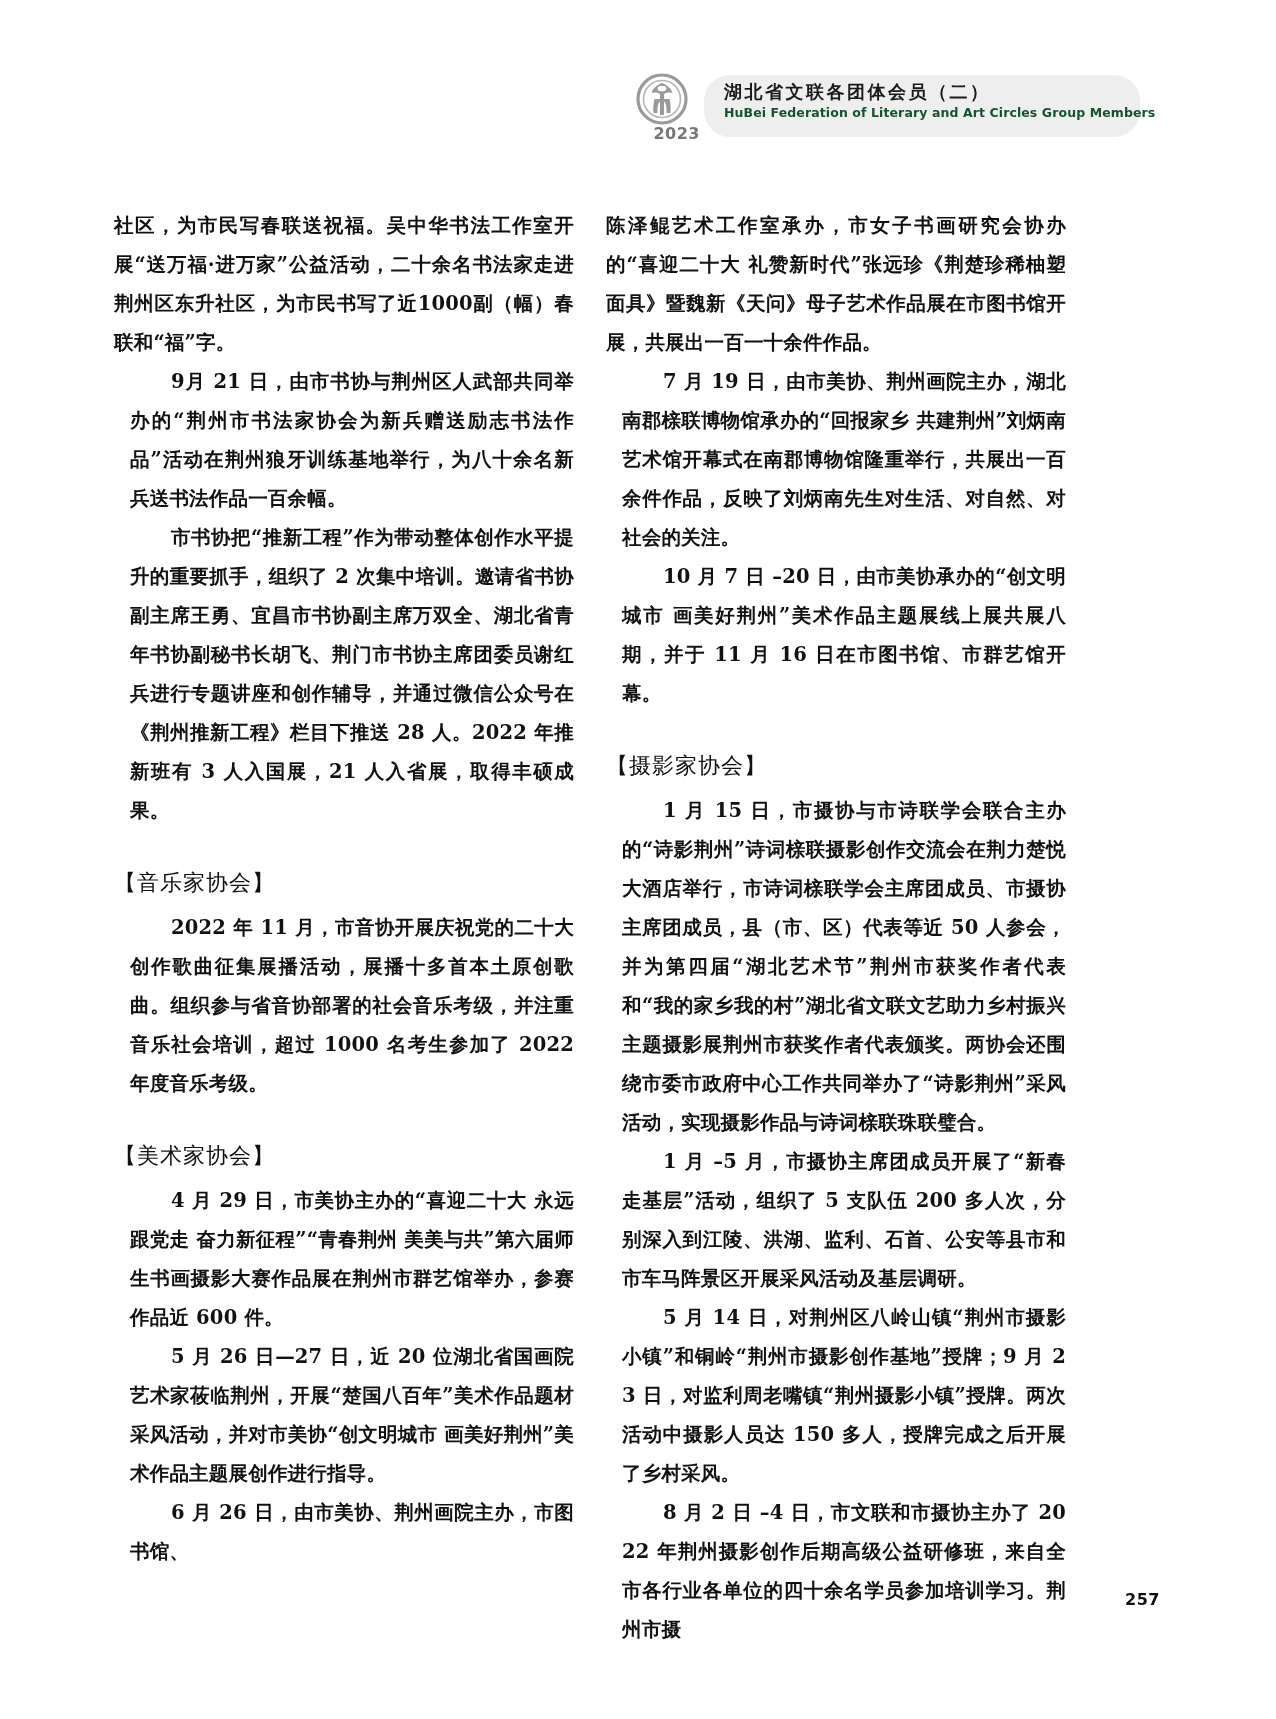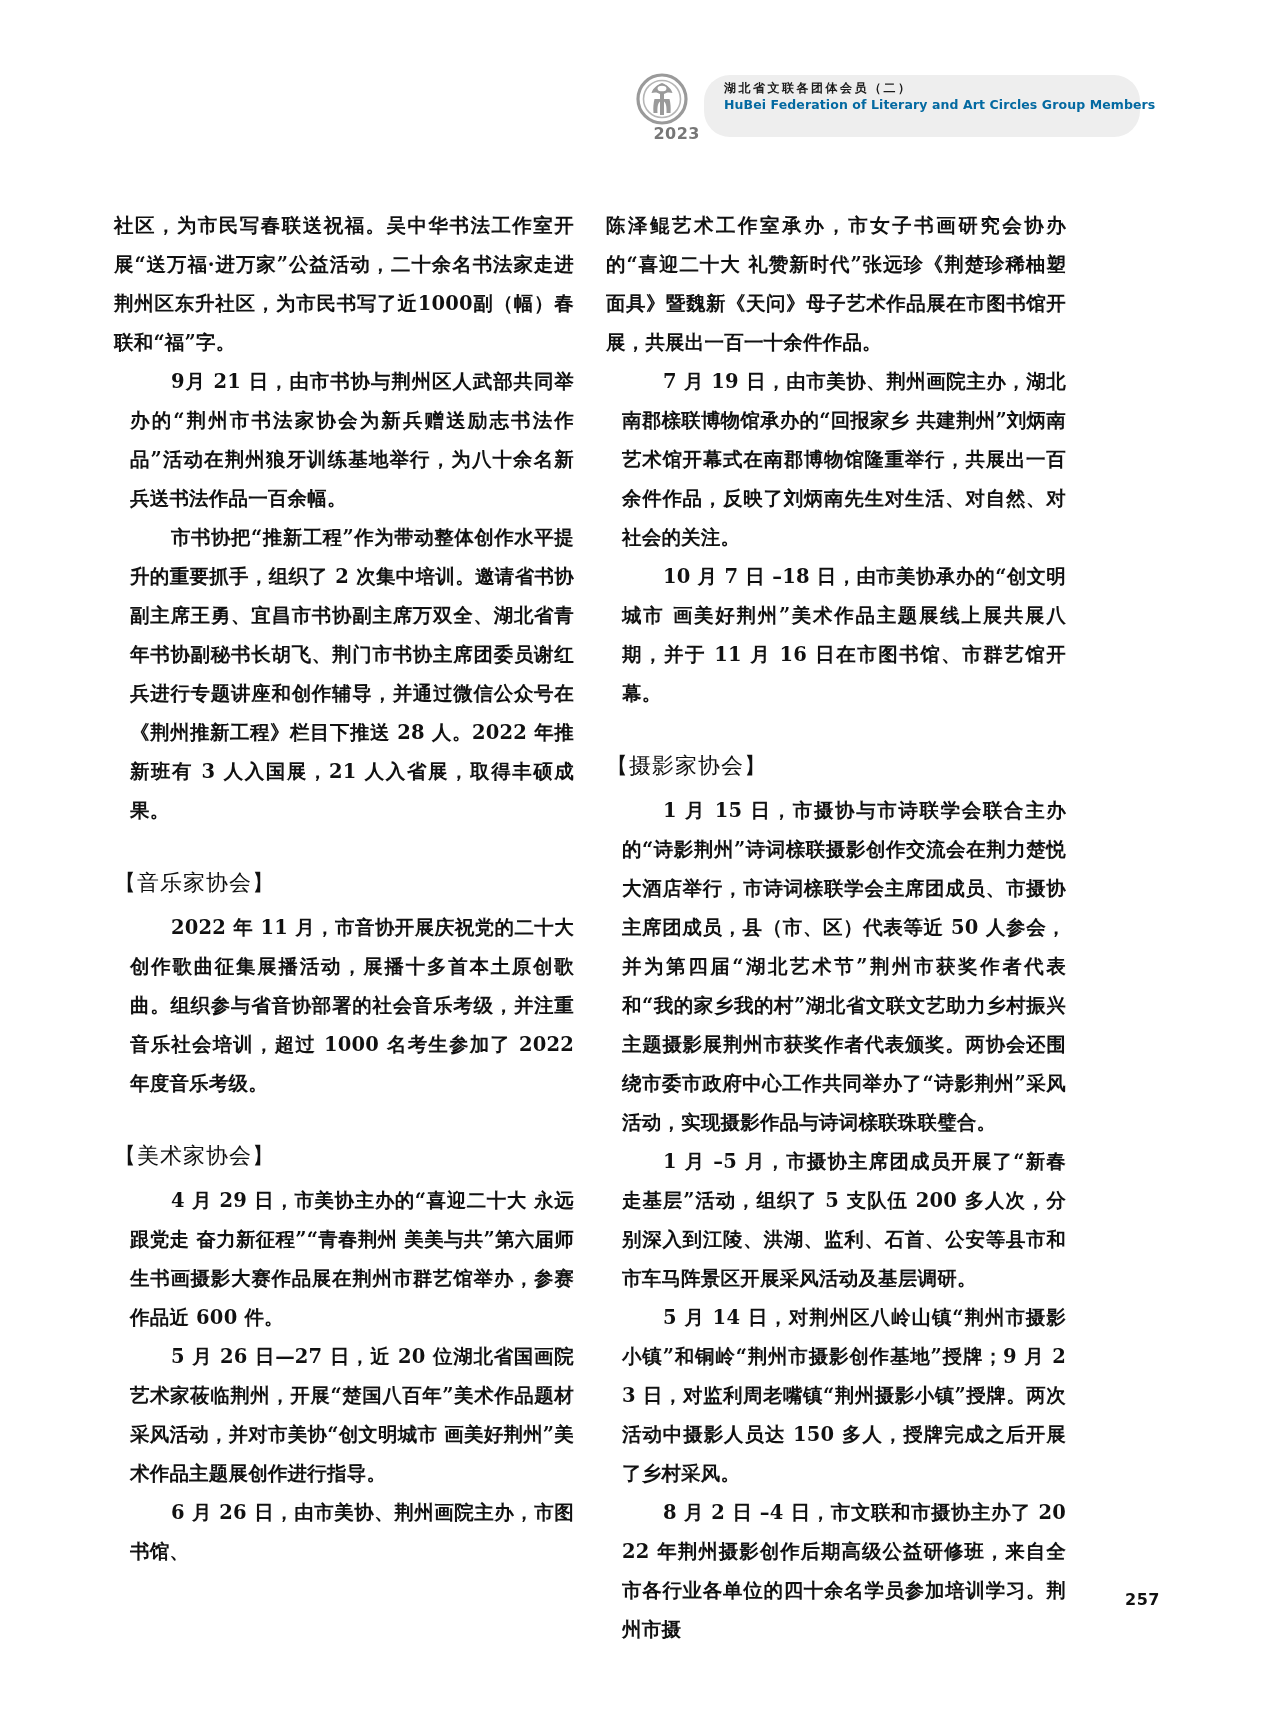--- a/index.html
+++ b/index.html
@@ -60,32 +60,32 @@
     letter-spacing: 0.5px;
   }
   .header-texts {
     position: absolute;
     left: 96px;
     top: 8px;
     width: 420px;
   }
   .header-cn {
     font-family: "DejaVu Sans", "Liberation Sans", sans-serif;
-    font-size: 12px;
+    font-size: 18px;
     font-weight: 700;
     color: #1a1a1a;
     letter-spacing: 2.5px;
     line-height: 1.35;
     white-space: nowrap;
   }
   .header-en {
     font-family: "DejaVu Sans", "Liberation Sans", sans-serif;
     font-size: 12.5px;
     font-weight: 700;
-    color: #0369a1;
+    color: #14532d;
     letter-spacing: 0.1px;
     line-height: 1.5;
     white-space: nowrap;
   }
 
   
   .col {
     position: absolute;
     top: 206px;
     width: 460px;
@@ -164,21 +164,21 @@
       <div class="para indent">2022 年 11 月，市音协开展庆祝党的二十大创作歌曲征集展播活动，展播十多首本土原创歌曲。组织参与省音协部署的社会音乐考级，并注重音乐社会培训，超过 1000 名考生参加了 2022 年度音乐考级。</div>
       <div class="section-head">【美术家协会】</div>
       <div class="para indent">4 月 29 日，市美协主办的“喜迎二十大 永远跟党走 奋力新征程”“青春荆州 美美与共”第六届师生书画摄影大赛作品展在荆州市群艺馆举办，参赛作品近 600 件。</div>
       <div class="para indent">5 月 26 日—27 日，近 20 位湖北省国画院艺术家莜临荆州，开展“楚国八百年”美术作品题材采风活动，并对市美协“创文明城市 画美好荆州”美术作品主题展创作进行指导。</div>
       <div class="para indent">6 月 26 日，由市美协、荆州画院主办，市图书馆、</div>
     </div>
 
   <div class="col col-right">
       <div class="para">陈泽鲲艺术工作室承办，市女子书画研究会协办的“喜迎二十大 礼赞新时代”张远珍《荆楚珍稀柚塑面具》暨魏新《天问》母子艺术作品展在市图书馆开展，共展出一百一十余件作品。</div>
       <div class="para indent">7 月 19 日，由市美协、荆州画院主办，湖北南郡榇联博物馆承办的“回报家乡 共建荆州”刘炳南艺术馆开幕式在南郡博物馆隆重举行，共展出一百余件作品，反映了刘炳南先生对生活、对自然、对社会的关注。</div>
-      <div class="para indent">10 月 7 日 –18 日，由市美协承办的“创文明城市 画美好荆州”美术作品主题展线上展共展八期，并于 11 月 16 日在市图书馆、市群艺馆开幕。</div>
+      <div class="para indent">10 月 7 日 –20 日，由市美协承办的“创文明城市 画美好荆州”美术作品主题展线上展共展八期，并于 11 月 16 日在市图书馆、市群艺馆开幕。</div>
       <div class="section-head">【摄影家协会】</div>
       <div class="para indent">1 月 15 日，市摄协与市诗联学会联合主办的“诗影荆州”诗词榇联摄影创作交流会在荆力楚悦大酒店举行，市诗词榇联学会主席团成员、市摄协主席团成员，县（市、区）代表等近 50 人参会，并为第四届“湖北艺术节”荆州市获奖作者代表和“我的家乡我的村”湖北省文联文艺助力乡村振兴主题摄影展荆州市获奖作者代表颁奖。两协会还围绕市委市政府中心工作共同举办了“诗影荆州”采风活动，实现摄影作品与诗词榇联珠联璧合。</div>
       <div class="para indent">1 月 –5 月，市摄协主席团成员开展了“新春走基层”活动，组织了 5 支队伍 200 多人次，分别深入到江陵、洪湖、监利、石首、公安等县市和市车马阵景区开展采风活动及基层调研。</div>
       <div class="para indent">5 月 14 日，对荆州区八岭山镇“荆州市摄影小镇”和铜岭“荆州市摄影创作基地”授牌；9 月 23 日，对监利周老嘴镇“荆州摄影小镇”授牌。两次活动中摄影人员达 150 多人，授牌完成之后开展了乡村采风。</div>
       <div class="para indent">8 月 2 日 –4 日，市文联和市摄协主办了 2022 年荆州摄影创作后期高级公益研修班，来自全市各行业各单位的四十余名学员参加培训学习。荆州市摄</div>
     </div>
 
   <div class="page-number">257</div>
 
 </div>

